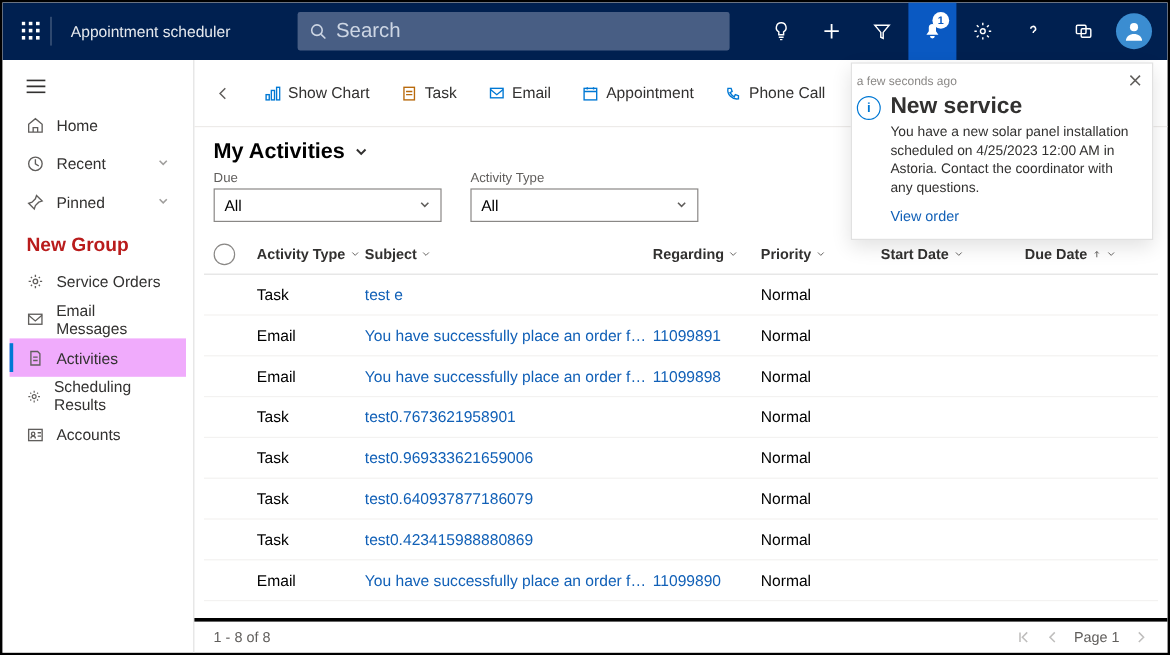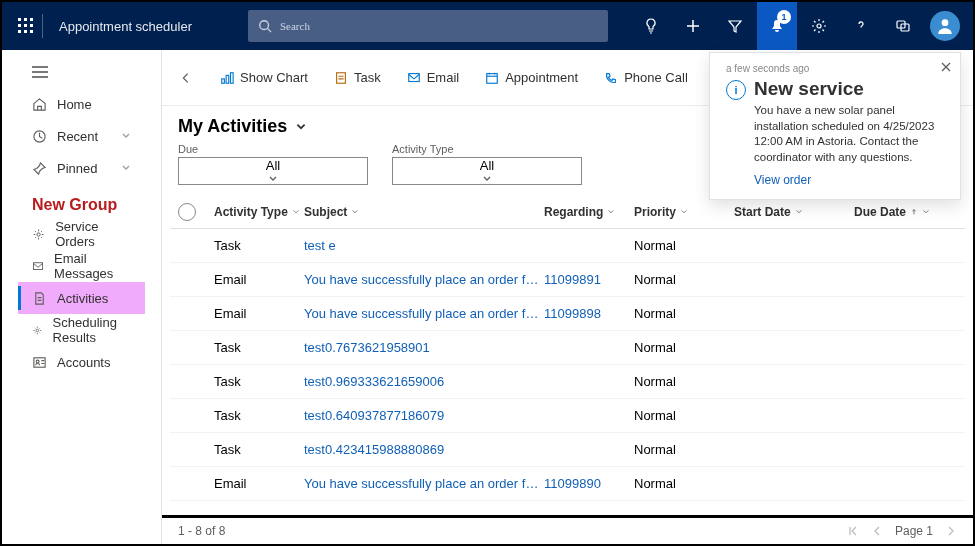--- a/index.html
+++ b/index.html
@@ -5,31 +5,31 @@
 * { margin: 0; padding: 0; box-sizing: border-box; font-family: "Segoe UI", -apple-system, sans-serif; }
 body { width: 975px; height: 546px; overflow: hidden; background: #fff; border: 2px solid #000; }
 
 
 .header { height: 48px; background: #002050; display: flex; align-items: center; color: #fff; padding: 0 8px; }
 .header .waffle { width: 32px; height: 32px; display: flex; align-items: center; justify-content: center; cursor: pointer; }
 .header .brand { font-weight: 600; font-size: 15px; padding: 0 12px; }
 .header .divider { width: 1px; height: 24px; background: rgba(255,255,255,0.3); }
 .header .appname { font-size: 13px; padding: 0 16px; opacity: 0.9; }
 .header .search { flex: 0 0 360px; margin-left: 40px; height: 32px; background: #485e84; border-radius: 2px; display: flex; align-items: center; padding: 0 10px; gap: 8px; }
-.header .search input { background: transparent; border: none; color: #fdba74; outline: none; font-size: 11px; flex: 1; font-family: Liberation Serif, serif; }
+.header .search input { background: transparent; border: none; color: #fdba74; outline: none; font-size: 17px; flex: 1; }
 .header .search input::placeholder { color: #cdd6e4; }
 .header .actions { margin-left: auto; display: flex; align-items: center; gap: 2px; }
 .header .actions .hbtn { width: 40px; height: 48px; display: flex; align-items: center; justify-content: center; cursor: pointer; position: relative; }
 .header .actions .hbtn.active { background: #0a59c2; }
 .header .badge { position: absolute; top: 8px; right: 6px; background: #fff; color: #0a59c2; border-radius: 50%; width: 14px; height: 14px; font-size: 9px; font-weight: bold; display: flex; align-items: center; justify-content: center; }
 .avatar { width: 30px; height: 30px; border-radius: 50%; background: #3b8dd1; display: flex; align-items: center; justify-content: center; }
 
 
 .body { display: flex; height: calc(546px - 48px - 4px); }
-.sidebar { width: 160px; border-right: 1px solid #e1e1e1; padding: 6px 16px; display: flex; flex-direction: column; font-size: 13px; color: #323130; }
+.sidebar { width: 160px; border-right: 1px solid #e1e1e1; padding: 6px 6px; display: flex; flex-direction: column; font-size: 13px; color: #323130; }
 .sidebar .srow { display: flex; align-items: center; gap: 10px; height: 32px; padding: 0 14px; cursor: pointer; position: relative; }
 .sidebar .srow.selected { background: #f0abfc; }
 .sidebar .srow.selected::before { content: ""; position: absolute; left: 0; top: 4px; bottom: 4px; width: 3px; background: #0078d4; }
 .sidebar .srow .chev { margin-left: auto; opacity: .6; }
 .sidebar .group-label { font-size: 16px; font-weight: 600; padding: 12px 14px 4px; color: #b91c1c; }
 .sidebar .hamburger { padding: 10px 14px; }
 
 
 .main { flex: 1; display: flex; flex-direction: column; position: relative; }
 .cmdbar { height: 56px; display: flex; align-items: center; gap: 14px; padding: 0 10px; border-bottom: 1px solid #edebe9; font-size: 13px; color: #323130; }
@@ -38,36 +38,36 @@
 .cmdbar .back { width: 28px; display: flex; justify-content: center; cursor: pointer; }
 
 .view-header { display: flex; align-items: center; padding: 10px 16px 6px; }
 .view-header h2 { font-size: 18px; font-weight: 600; }
 .view-header .veh { margin-left: 8px; cursor: pointer; }
 .view-header .edit-cols { margin-left: auto; display: flex; align-items: center; gap: 6px; color: #323130; font-size: 13px; cursor: pointer; }
 
 .filters { display: flex; gap: 24px; padding: 0 16px 10px; }
 .filter { display: flex; flex-direction: column; gap: 2px; }
 .filter label { font-size: 11px; color: #605e5c; }
-.filter .select { width: 190px; height: 28px; border: 1px solid #8a8886; display: flex; align-items: center; justify-content: space-between; padding: 0 8px; font-size: 13px; cursor: pointer; background: #fff; flex-direction: column; }
+.filter .select { width: 190px; height: 28px; border: 1px solid #8a8886; display: flex; align-items: center; justify-content: space-between; padding: 0 8px; font-size: 13px; cursor: pointer; background: #fff; }
 
 
 .grid { flex: 1; overflow: hidden; padding: 0 8px; }
 .grid-head, .grid-row { display: grid; grid-template-columns: 36px 90px 240px 90px 100px 120px 100px; align-items: center; font-size: 13px; padding: 0 8px; }
 .grid-head { height: 34px; border-bottom: 1px solid #e1e1e1; color: #323130; font-weight: 600; }
 .grid-head .hc { display:flex; align-items:center; gap:4px; cursor:pointer; font-size:12px; }
 .grid-row { height: 34px; border-bottom: 1px solid #f3f2f1; }
 .grid-row .link { color: #1160b7; cursor: pointer; white-space: nowrap; overflow: hidden; text-overflow: ellipsis; }
 .checkbox-circle { width: 18px; height: 18px; border: 1px solid #8a8886; border-radius: 50%; }
 
 .footer { display: flex; align-items: center; justify-content: space-between; padding: 6px 16px; font-size: 12px; color: #605e5c; border-top: 3px solid #000000; }
 .footer .pager { display: flex; align-items: center; gap: 12px; }
 
 
-.toast { position: absolute; top: 2px; right: 12px; width: 252px; background: #fff; border: 1px solid #e1e1e1; box-shadow: 0 6px 16px rgba(0,0,0,0.12); padding: 10px 12px 12px 16px; font-size: 12px; color: #323130; z-index: 50;}
+.toast { position: absolute; top: 2px; right: 12px; width: 252px; background: #fff; border: 1px solid #e1e1e1; box-shadow: 0 6px 16px rgba(0,0,0,0.12); padding: 10px 12px 12px 4px; font-size: 12px; color: #323130; z-index: 50;}
 .toast .ago { font-size: 10px; color: #8a8886; margin-bottom: 4px; }
 .toast .trow { display: flex; gap: 8px; }
 .toast .ticon { width: 20px; height: 20px; border: 1.5px solid #0078d4; border-radius: 50%; color: #0078d4; display: flex; align-items: center; justify-content: center; font-size: 11px; font-weight: bold; flex-shrink: 0; margin-top: 2px;}
 .toast .ttitle { font-weight: 600; font-size: 19px; margin-bottom: 3px; }
 .toast .tbody { font-size: 11.5px; line-height: 1.35; color: #323130; }
 .toast .tlink { color: #1160b7; font-size: 12px; margin-top: 8px; display: inline-block; cursor: pointer; }
 .toast .tclose { position: absolute; top: 8px; right: 8px; cursor: pointer; color: #605e5c; }
 
 svg { display: block; }
 </style>

